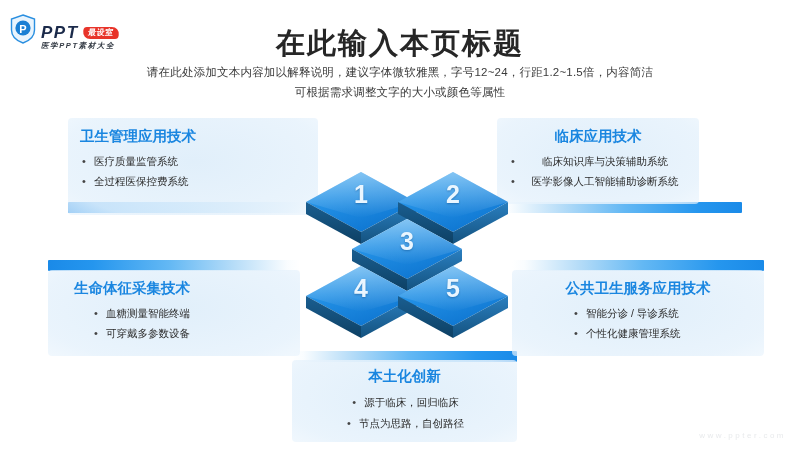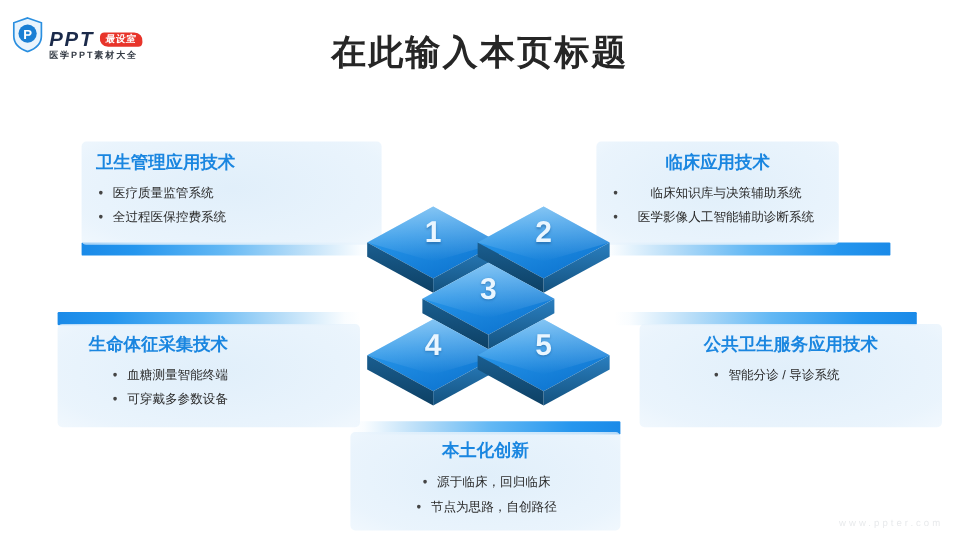--- a/index.html
+++ b/index.html
@@ -69,20 +69,21 @@
     line-height: 1;
     letter-spacing: 0.5px;
     transform: skewX(-8deg);
   }
   .logo-sub {
     font-size: 7.5px;
     color: #333a44;
     letter-spacing: 1.6px;
     line-height: 1;
     font-weight: bold;
+    font-style: italic;
   }
 
   
   .page-title {
     position: absolute;
     top: 24px;
     left: 0;
     width: 800px;
     text-align: center;
     font-size: 29px;
@@ -229,28 +230,32 @@
     <div class="logo-text-wrap">
       <div class="logo-row1">
         <span class="logo-ppt">PPT</span>
         <span class="logo-badge">最设室</span>
       </div>
       <div class="logo-sub">医学PPT素材大全</div>
     </div>
   </div>
 
   <div class="page-title">在此输入本页标题</div>
+  <div class="subtitle">
+    <div>请在此处添加文本内容加以解释说明，建议字体微软雅黑，字号12~24，行距1.2~1.5倍，内容简洁</div>
+    <div>可根据需求调整文字的大小或颜色等属性</div>
+  </div>
 
   <div class="bar bar-ltr" style="left:68px; top:202px; width:245px;"></div>
   <div class="bar bar-rtl" style="left:497px; top:202px; width:245px;"></div>
   <div class="bar bar-ltr" style="left:48px; top:260px; width:252px;"></div>
   <div class="bar bar-rtl" style="left:512px; top:260px; width:252px;"></div>
   <div class="bar bar-rtl" style="left:292px; top:351px; width:225px;"></div>
 
-  <div class="panel align-left" style="left:68px; top:118px; width:250px; height:86px;">
+  <div class="panel align-left" style="left:68px; top:118px; width:250px; height:97px;">
     <div class="panel-bg"></div>
     <div class="panel-inner">
       <div class="panel-heading">卫生管理应用技术</div>
       <ul class="panel-list">
         <li>医疗质量监管系统</li>
         <li>全过程医保控费系统</li>
       </ul>
     </div>
   </div>
 
@@ -269,26 +274,27 @@
     <div class="panel-bg"></div>
     <div class="panel-inner" style="padding-left:26px;">
       <div class="panel-heading">生命体征采集技术</div>
       <ul class="panel-list" style="padding-left:18px;">
         <li>血糖测量智能终端</li>
         <li>可穿戴多参数设备</li>
       </ul>
     </div>
   </div>
 
-  <div class="panel align-left" style="left:512px; top:270px; width:252px; height:86px;margin-left:21px;">
+  <div class="panel align-left" style="left:512px; top:270px; width:252px; height:86px;">
     <div class="panel-bg"></div>
     <div class="panel-inner" style="text-align:center;">
       <div class="panel-heading">公共卫生服务应用技术</div>
       <ul class="panel-list" style="text-align:left; padding-left:48px;">
         <li>智能分诊 / 导诊系统</li>
+        <li>个性化健康管理系统</li>
       </ul>
     </div>
   </div>
 
   <div class="panel align-center" style="left:292px; top:360px; width:225px; height:82px;">
     <div class="panel-bg"></div>
     <div class="panel-inner" style="padding-top:8px;">
       <div class="panel-heading">本土化创新</div>
       <ul class="panel-list">
         <li>源于临床，回归临床</li>

